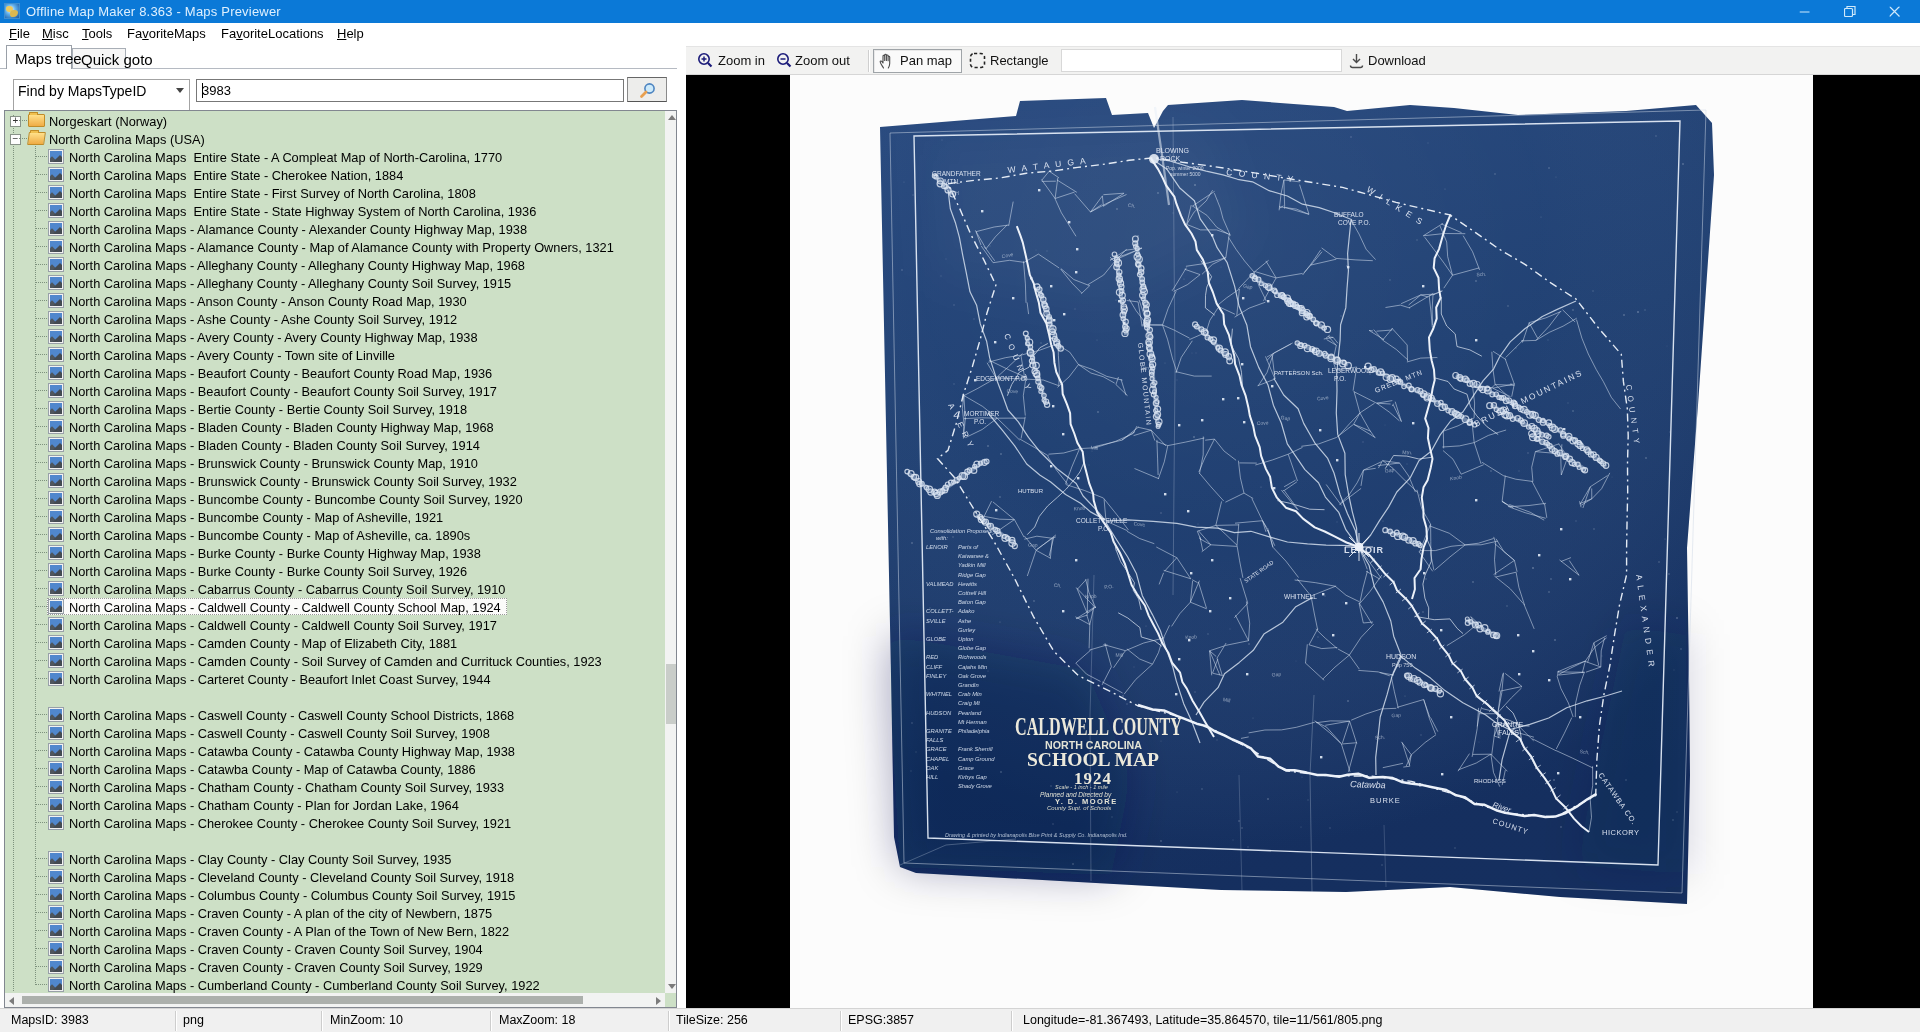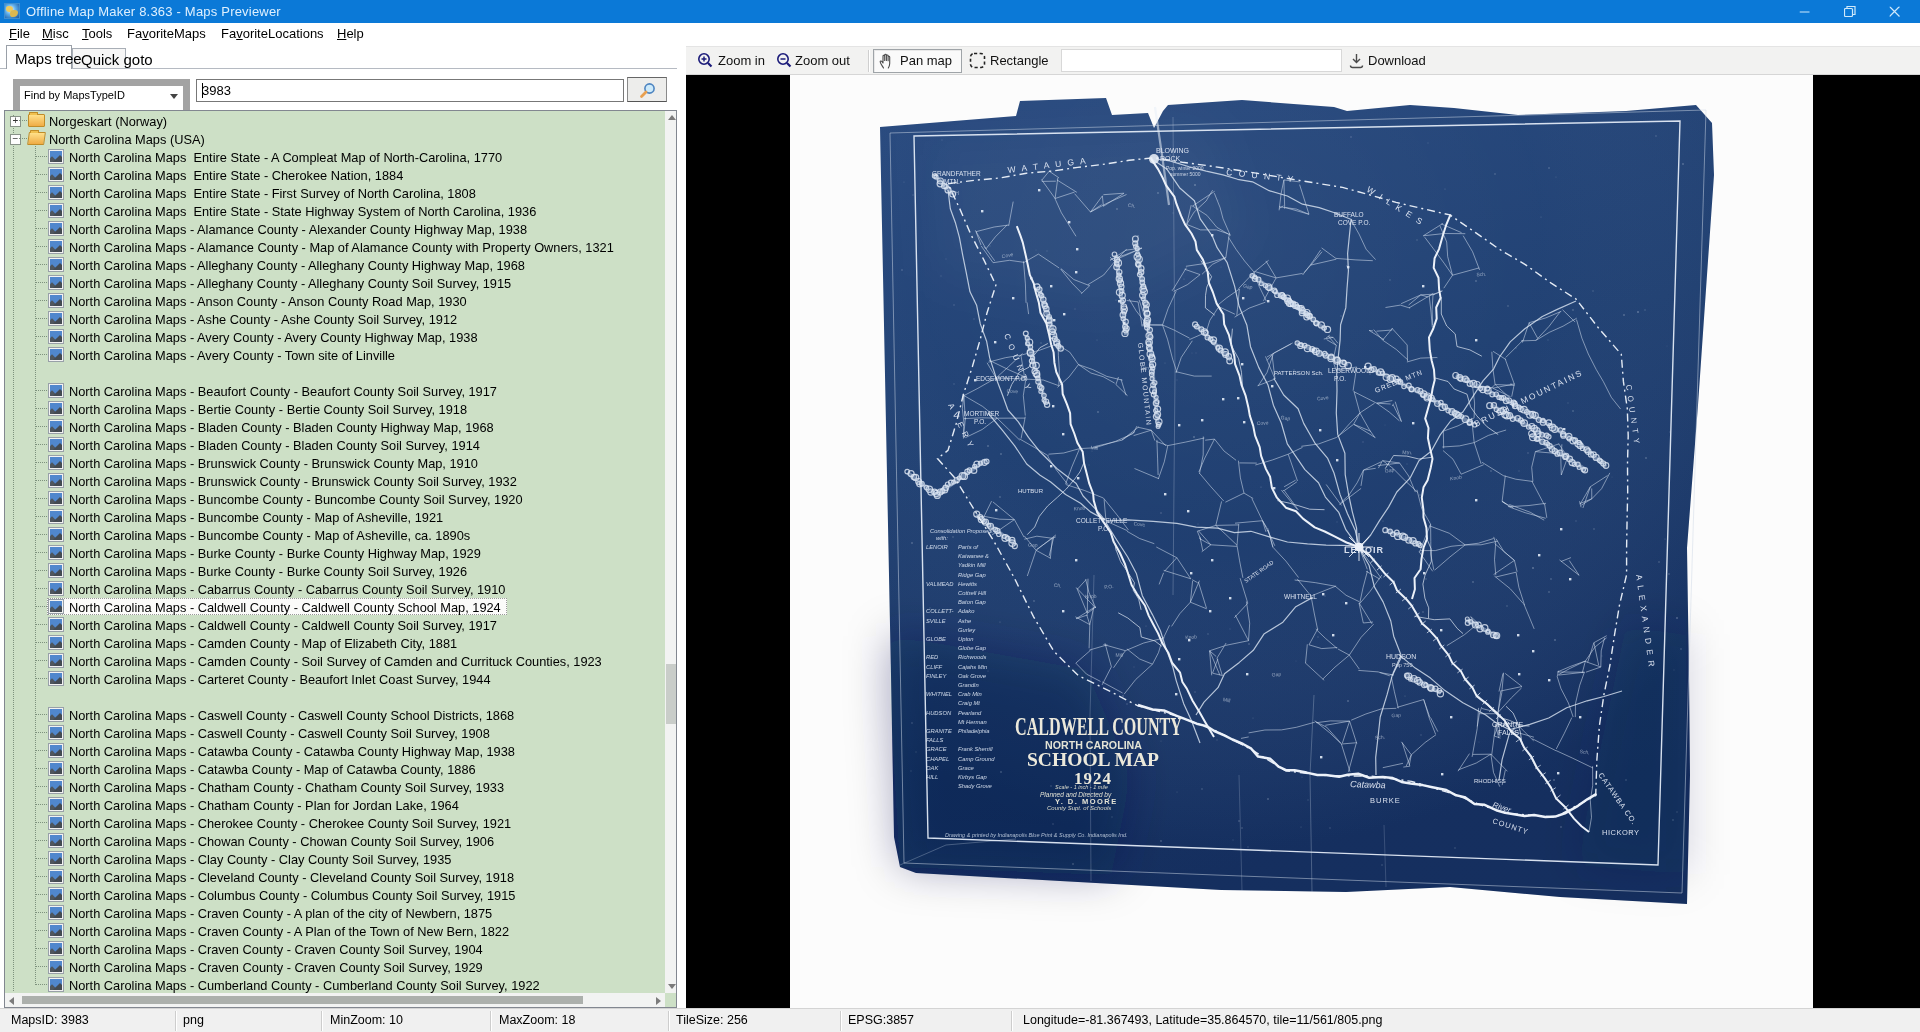--- a/index.html
+++ b/index.html
@@ -13,21 +13,21 @@
 #menubar{position:absolute;left:0;top:23px;width:1920px;height:21px;background:#ffffff;font-size:13px;color:#000}
 #menubar span.mi{position:absolute;top:3px}
 #leftpanel{position:absolute;left:0;top:44px;width:686px;height:964px;background:#ffffff}
 .tab{position:absolute;font-size:15px;color:#000;background:#fff;border:1px solid #9aa0a8;border-bottom:none;white-space:nowrap}
 #tab1{left:6px;top:1px;width:66px;height:24px;z-index:2;background:#fff}
 #tab1 span{position:absolute;left:8px;top:4px}
 #tab2{left:72px;top:4px;width:54px;height:21px;background:#f6f6f6;border-color:#a8aeb6}
 #tab2 span{position:absolute;left:8px;top:2px}
 #tabline{position:absolute;left:0px;top:24px;width:677px;height:1px;background:#b5bac2;z-index:1}
 #tab1{z-index:2}
-.combo{position:absolute;left:13px;top:35px;width:177px;height:38px;background:#fff;border:7px solid #a3a3a3;font-size:11px}
+.combo{position:absolute;left:13px;top:35px;width:177px;height:38px;background:#fff;border:1px solid #a3a3a3;font-size:14px}
 .combo .ctext{position:absolute;left:4px;top:3px}
 .combo .carr{position:absolute;right:5px;top:8px;width:0;height:0;border-left:4px solid transparent;border-right:4px solid transparent;border-top:5px solid #444}
 .sinput{position:absolute;left:196px;top:35px;width:428px;height:23px;background:#fff;border:1px solid #777;font-size:13px}
 .sinput span{position:absolute;left:5px;top:3px}
 .caret{position:absolute;left:33px;top:3px;width:1px;height:15px;background:#000}
 .sbtn{position:absolute;left:627px;top:33px;width:40px;height:25px;background:#ededeb;border:1px solid #8a8a8a;border-top-color:#666;border-bottom-color:#555}
 .sbtn svg{position:absolute;left:11px;top:4px}
 #treebox{position:absolute;left:4px;top:66px;width:673px;height:898px;background:#cde0c6;border:1px solid #828790;overflow:hidden}
 #treeinner{position:absolute;left:-4px;top:-110px;width:655px;height:964px}
 .trow{position:absolute;left:0;height:18px;width:655px;font-size:12.8px;color:#000}
@@ -213,20 +213,28 @@
           <span class="tlab" style="left:68px">North Carolina Maps - Avery County - Avery County Highway Map, 1938</span>
         </div>
 <div class="trow" style="top:345px">
           <span class="hdot" style="left:34px;top:8px"></span>
           <span class="ti" style="left:48px">
             <span class="m1"></span>
             <span class="m2"></span>
           </span>
           <span class="tlab" style="left:68px">North Carolina Maps - Avery County - Town site of Linville</span>
         </div>
+<div class="trow" style="top:363px">
+          <span class="hdot" style="left:34px;top:8px"></span>
+          <span class="ti" style="left:48px">
+            <span class="m1"></span>
+            <span class="m2"></span>
+          </span>
+          <span class="tlab" style="left:68px">North Carolina Maps - Beaufort County - Beaufort County Road Map, 1936</span>
+        </div>
 <div class="trow" style="top:381px">
           <span class="hdot" style="left:34px;top:8px"></span>
           <span class="ti" style="left:48px">
             <span class="m1"></span>
             <span class="m2"></span>
           </span>
           <span class="tlab" style="left:68px">North Carolina Maps - Beaufort County - Beaufort County Soil Survey, 1917</span>
         </div>
 <div class="trow" style="top:399px">
           <span class="hdot" style="left:34px;top:8px"></span>
@@ -291,21 +299,21 @@
             <span class="m2"></span>
           </span>
           <span class="tlab" style="left:68px">North Carolina Maps - Buncombe County - Map of Asheville, ca. 1890s</span>
         </div>
 <div class="trow" style="top:543px">
           <span class="hdot" style="left:34px;top:8px"></span>
           <span class="ti" style="left:48px">
             <span class="m1"></span>
             <span class="m2"></span>
           </span>
-          <span class="tlab" style="left:68px">North Carolina Maps - Burke County - Burke County Highway Map, 1929</span>
+          <span class="tlab" style="left:68px">North Carolina Maps - Burke County - Burke County Highway Map, 1938</span>
         </div>
 <div class="trow" style="top:561px">
           <span class="hdot" style="left:34px;top:8px"></span>
           <span class="ti" style="left:48px">
             <span class="m1"></span>
             <span class="m2"></span>
           </span>
           <span class="tlab" style="left:68px">North Carolina Maps - Burke County - Burke County Soil Survey, 1926</span>
         </div>
 <div class="trow" style="top:579px">
@@ -405,28 +413,20 @@
           </span>
           <span class="tlab" style="left:68px">North Carolina Maps - Chatham County - Plan for Jordan Lake, 1964</span>
         </div>
 <div class="trow" style="top:813px">
           <span class="hdot" style="left:34px;top:8px"></span>
           <span class="ti" style="left:48px">
             <span class="m1"></span>
             <span class="m2"></span>
           </span>
           <span class="tlab" style="left:68px">North Carolina Maps - Cherokee County - Cherokee County Soil Survey, 1921</span>
-        </div>
-<div class="trow" style="top:831px">
-          <span class="hdot" style="left:34px;top:8px"></span>
-          <span class="ti" style="left:48px">
-            <span class="m1"></span>
-            <span class="m2"></span>
-          </span>
-          <span class="tlab" style="left:68px">North Carolina Maps - Chowan County - Chowan County Soil Survey, 1906</span>
         </div>
 <div class="trow" style="top:849px">
           <span class="hdot" style="left:34px;top:8px"></span>
           <span class="ti" style="left:48px">
             <span class="m1"></span>
             <span class="m2"></span>
           </span>
           <span class="tlab" style="left:68px">North Carolina Maps - Clay County - Clay County Soil Survey, 1935</span>
         </div>
 <div class="trow" style="top:867px">

